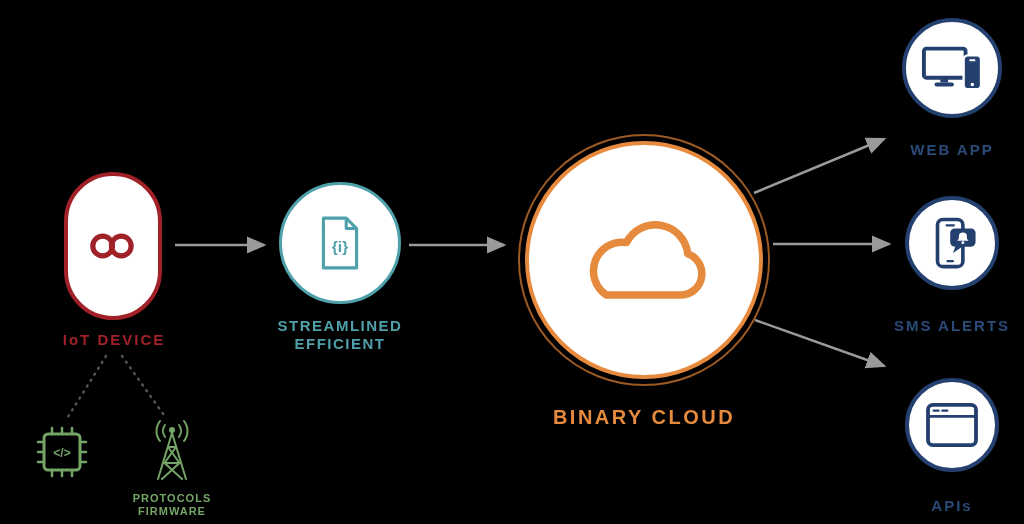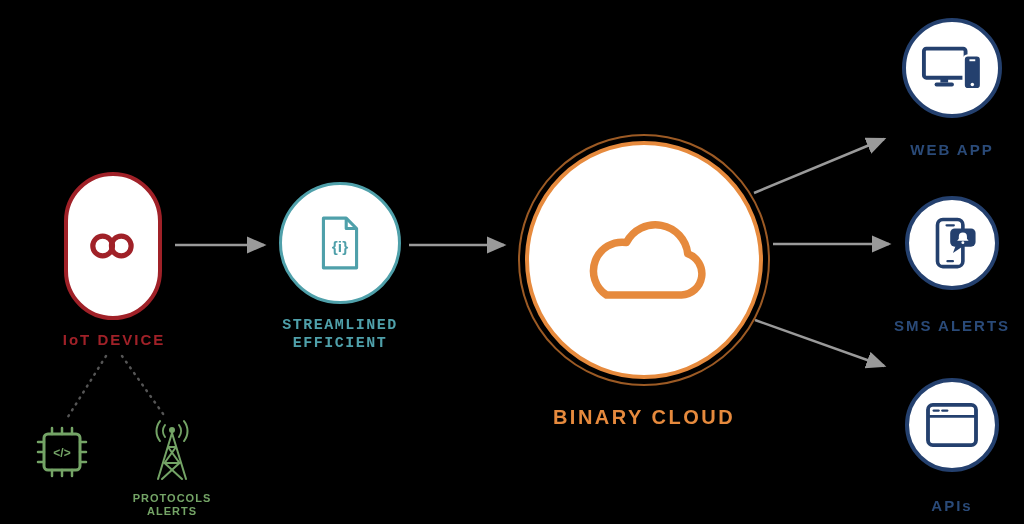--- a/index.html
+++ b/index.html
@@ -9,21 +9,21 @@
   }
   .abs{position:absolute;}
   .node-circle{
     position:absolute;border-radius:50%;background:#fff;
     display:flex;align-items:center;justify-content:center;box-sizing:border-box;
   }
   .lbl{
     position:absolute;text-align:center;font-weight:bold;line-height:1.18;
   }
   .lbl-red{color:#A02128;font-size:15px;letter-spacing:2px;}
-  .lbl-teal{color:#4FA0AA;font-size:15px;letter-spacing:1.5px;font-family:Liberation Mono, monospace;}
+  .lbl-teal{color:#4FA0AA;font-size:15px;letter-spacing:1.5px;}
   .lbl-orange{color:#E68A3D;font-size:20px;letter-spacing:2.5px;}
   .lbl-navy{color:#2A4A78;font-size:15px;letter-spacing:2px;}
   .lbl-green{color:#74A466;font-size:11px;letter-spacing:1px;}
 
   #iot-pill{
     position:absolute;left:64px;top:172px;width:98px;height:148px;
     border:4px solid #A02128;border-radius:52px;background:#fff;box-sizing:border-box;
     display:flex;align-items:center;justify-content:center;
   }
   #protocols-circle{left:279px;top:182px;width:122px;height:122px;border:3px solid #4FA0AA;}
@@ -100,21 +100,21 @@
       <line x1="18.5" y1="44" x2="33.5" y2="44"></line>
       <line x1="22" y1="28" x2="33.5" y2="44"></line>
       <line x1="30" y1="28" x2="18.5" y2="44"></line>
       <line x1="18.5" y1="44" x2="36" y2="60"></line>
       <line x1="33.5" y1="44" x2="16" y2="60"></line>
     </g>
     <circle cx="26" cy="11" r="3" fill="#74A466"></circle>
   </svg>
   <div class="lbl lbl-green abs" style="left:112px;top:492px;width:120px;">
     <span style="display:block">PROTOCOLS</span>
-    <span style="display:block">ALERTS</span>
+    <span style="display:block">FIRMWARE</span>
   </div>
 
   <div id="protocols-circle" class="node-circle">
     <svg width="46" height="58" viewBox="0 0 44 56">
       <path d="M6 4 H28 L38 14 V52 H6 Z" fill="#fff" stroke="#4FA0AA" stroke-width="3" stroke-linejoin="round"></path>
       <path d="M28 4 V14 H38" fill="none" stroke="#4FA0AA" stroke-width="3" stroke-linejoin="round"></path>
       <text x="22" y="37" text-anchor="middle" font-size="15" font-weight="bold" fill="#4FA0AA">{i}</text>
     </svg>
   </div>
   <div class="lbl lbl-teal abs" style="left:240px;top:317px;width:200px;">

